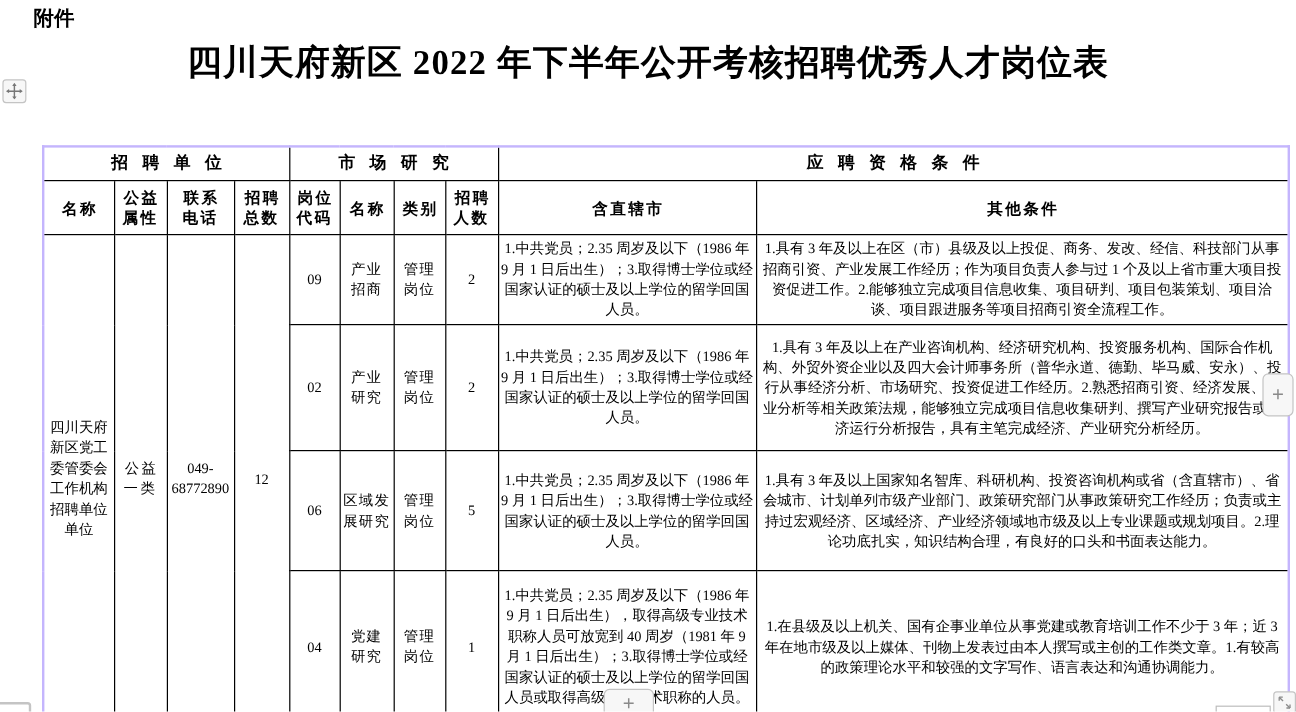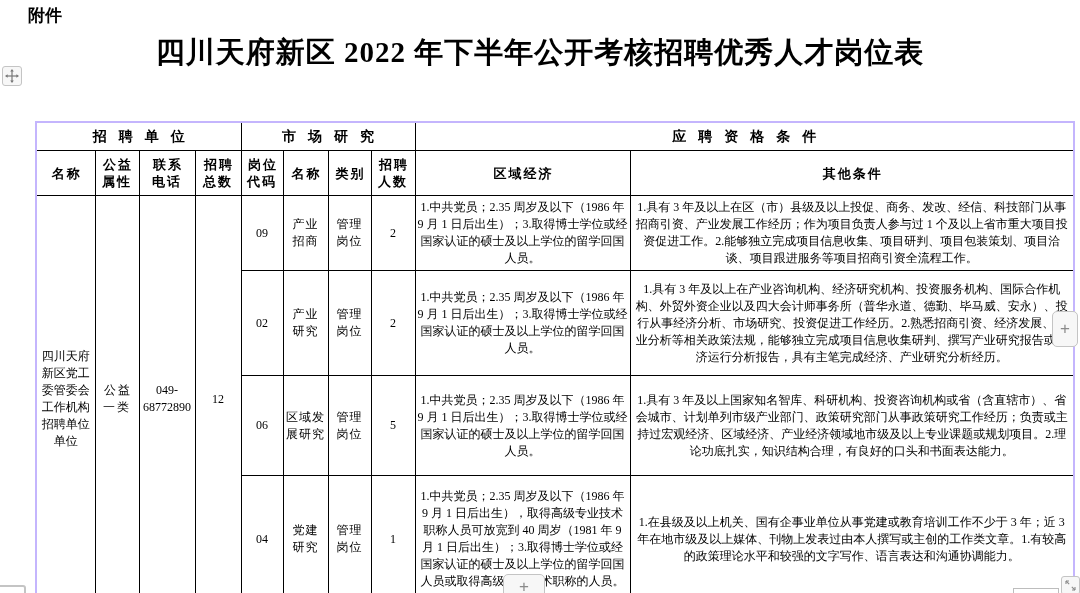--- a/index.html
+++ b/index.html
@@ -134,21 +134,21 @@
     <th class="pre">联系
 电话</th>
     <th class="pre">招聘
 总数</th>
     <th class="pre">岗位
 代码</th>
     <th class="pre">名称</th>
     <th class="pre">类别</th>
     <th class="pre">招聘
 人数</th>
-    <th>区域经济</th>
+    <th>含直辖市</th>
     <th>其他条件</th>
   </tr>
   <tr class="row-1">
     <td rowspan="4" class="pre unit-name-cell">四川天府
 新区党工
 委管委会
 工作机构
 招聘单位
 单位</td>
     <td rowspan="4" class="pre welfare-cell">公益

